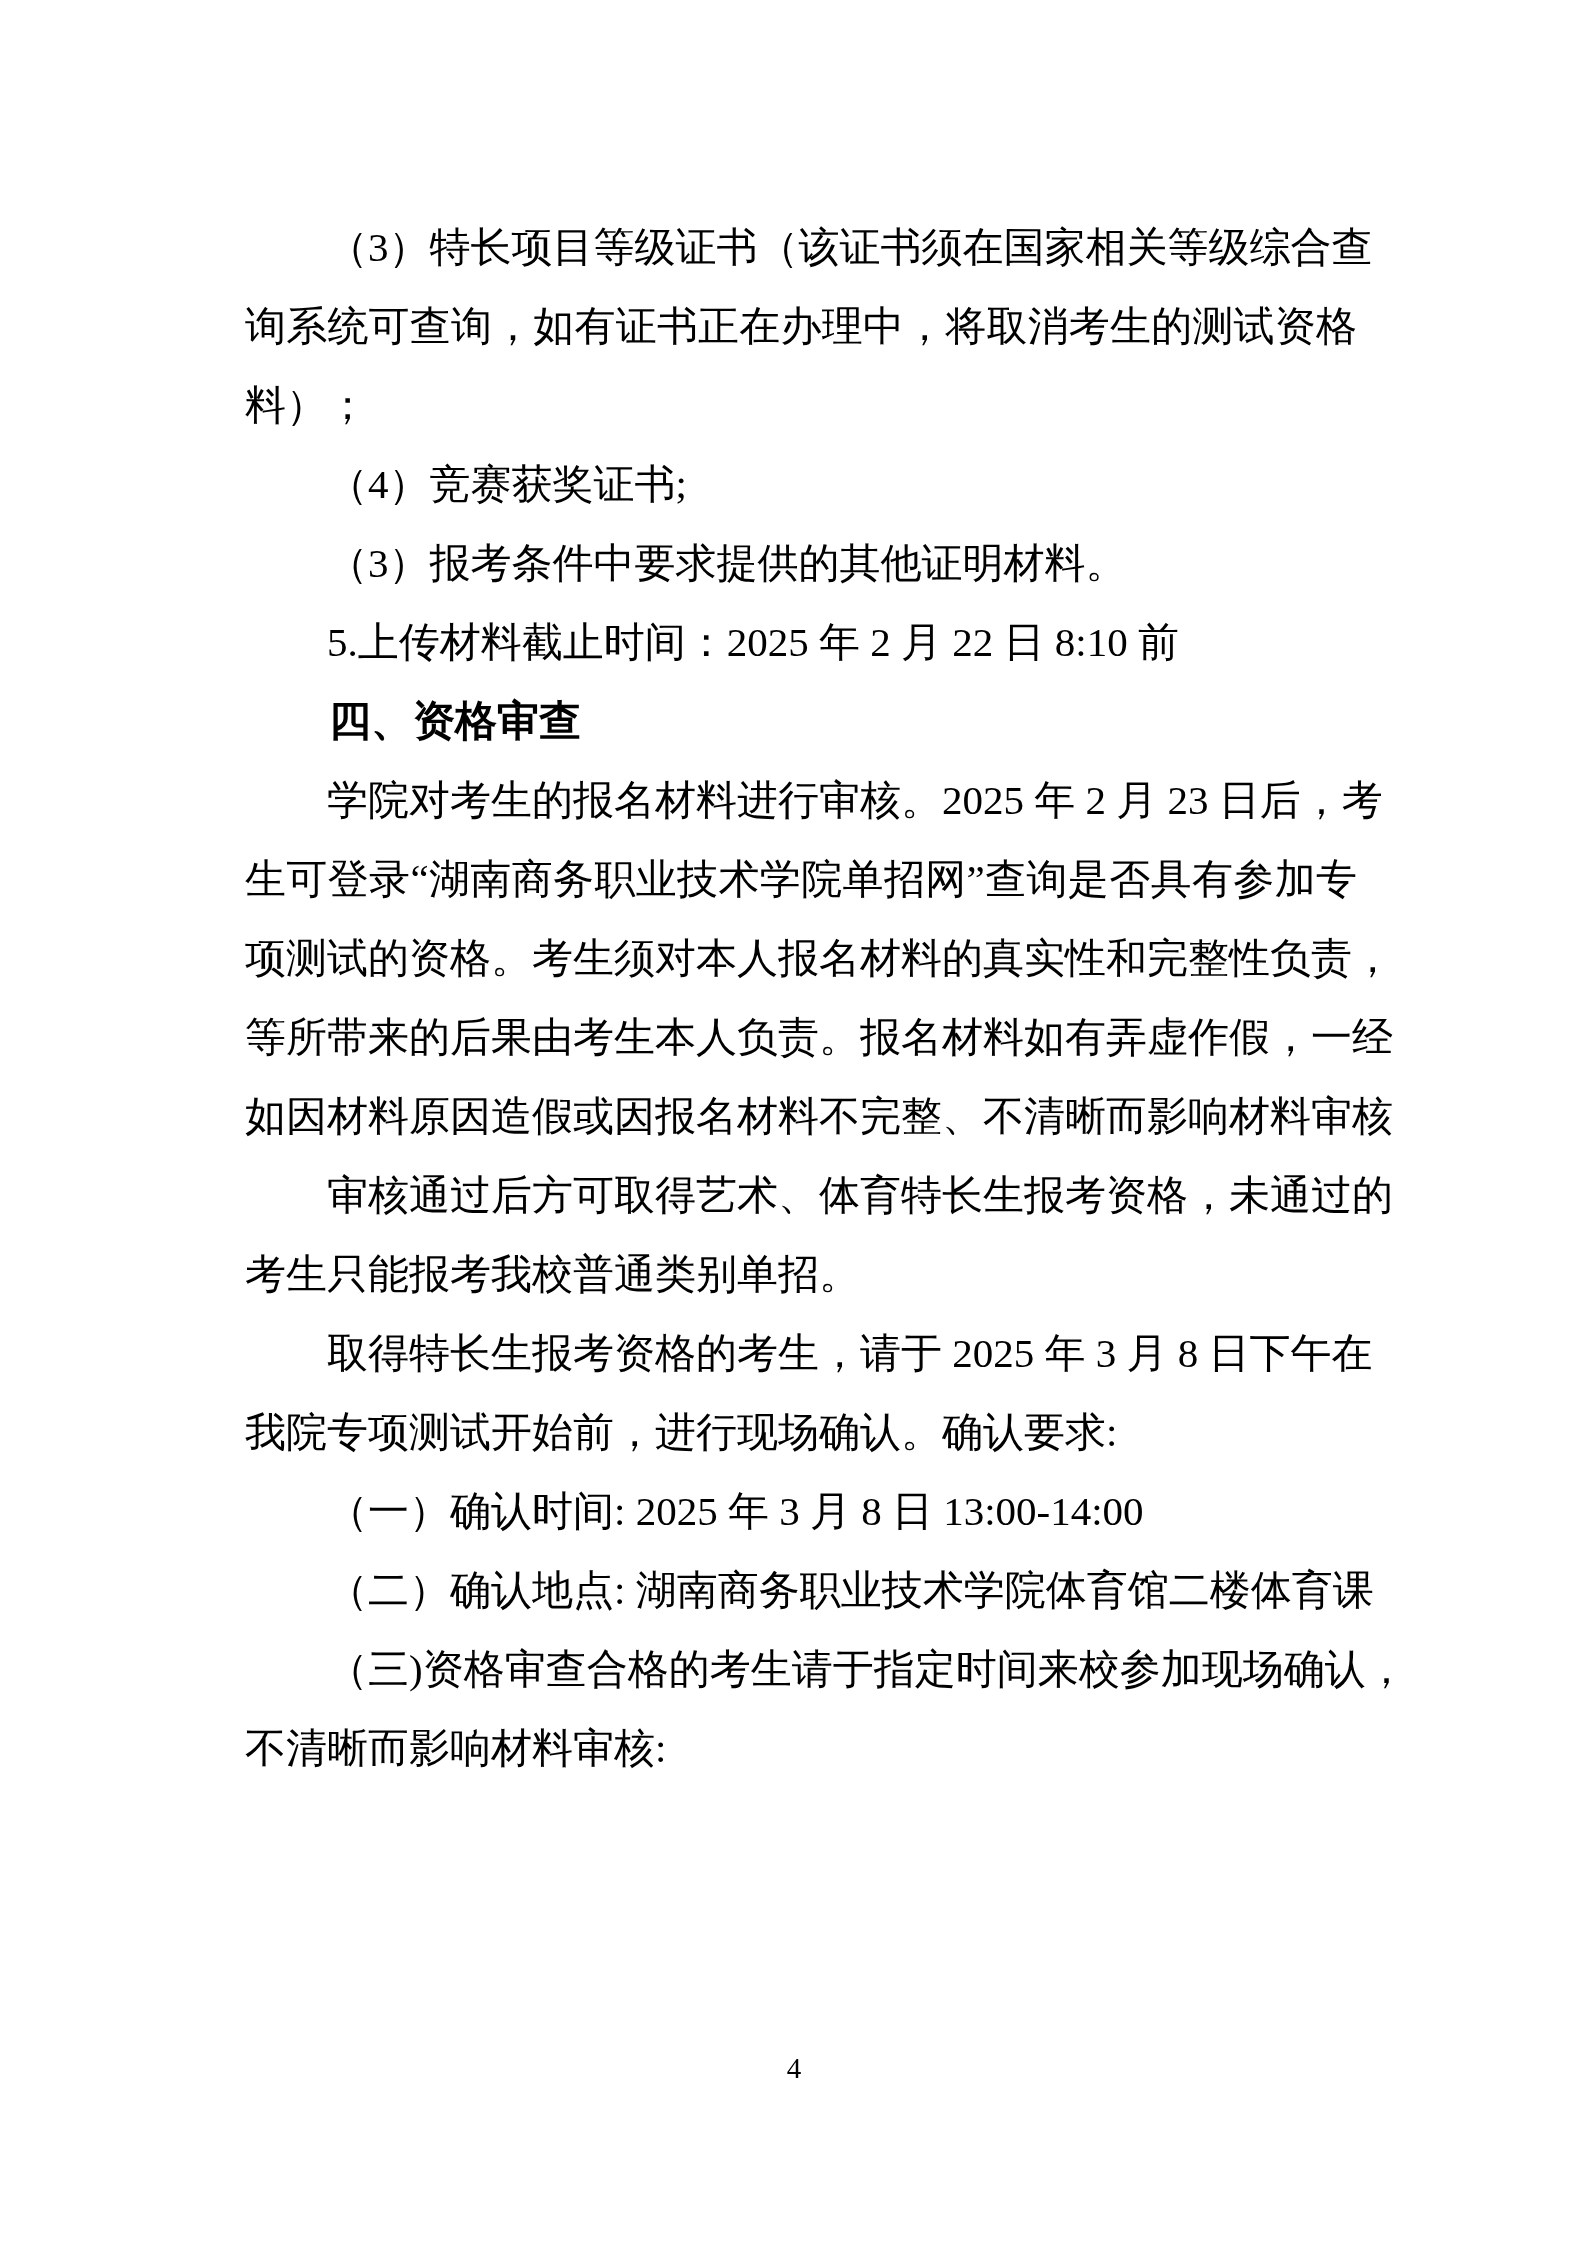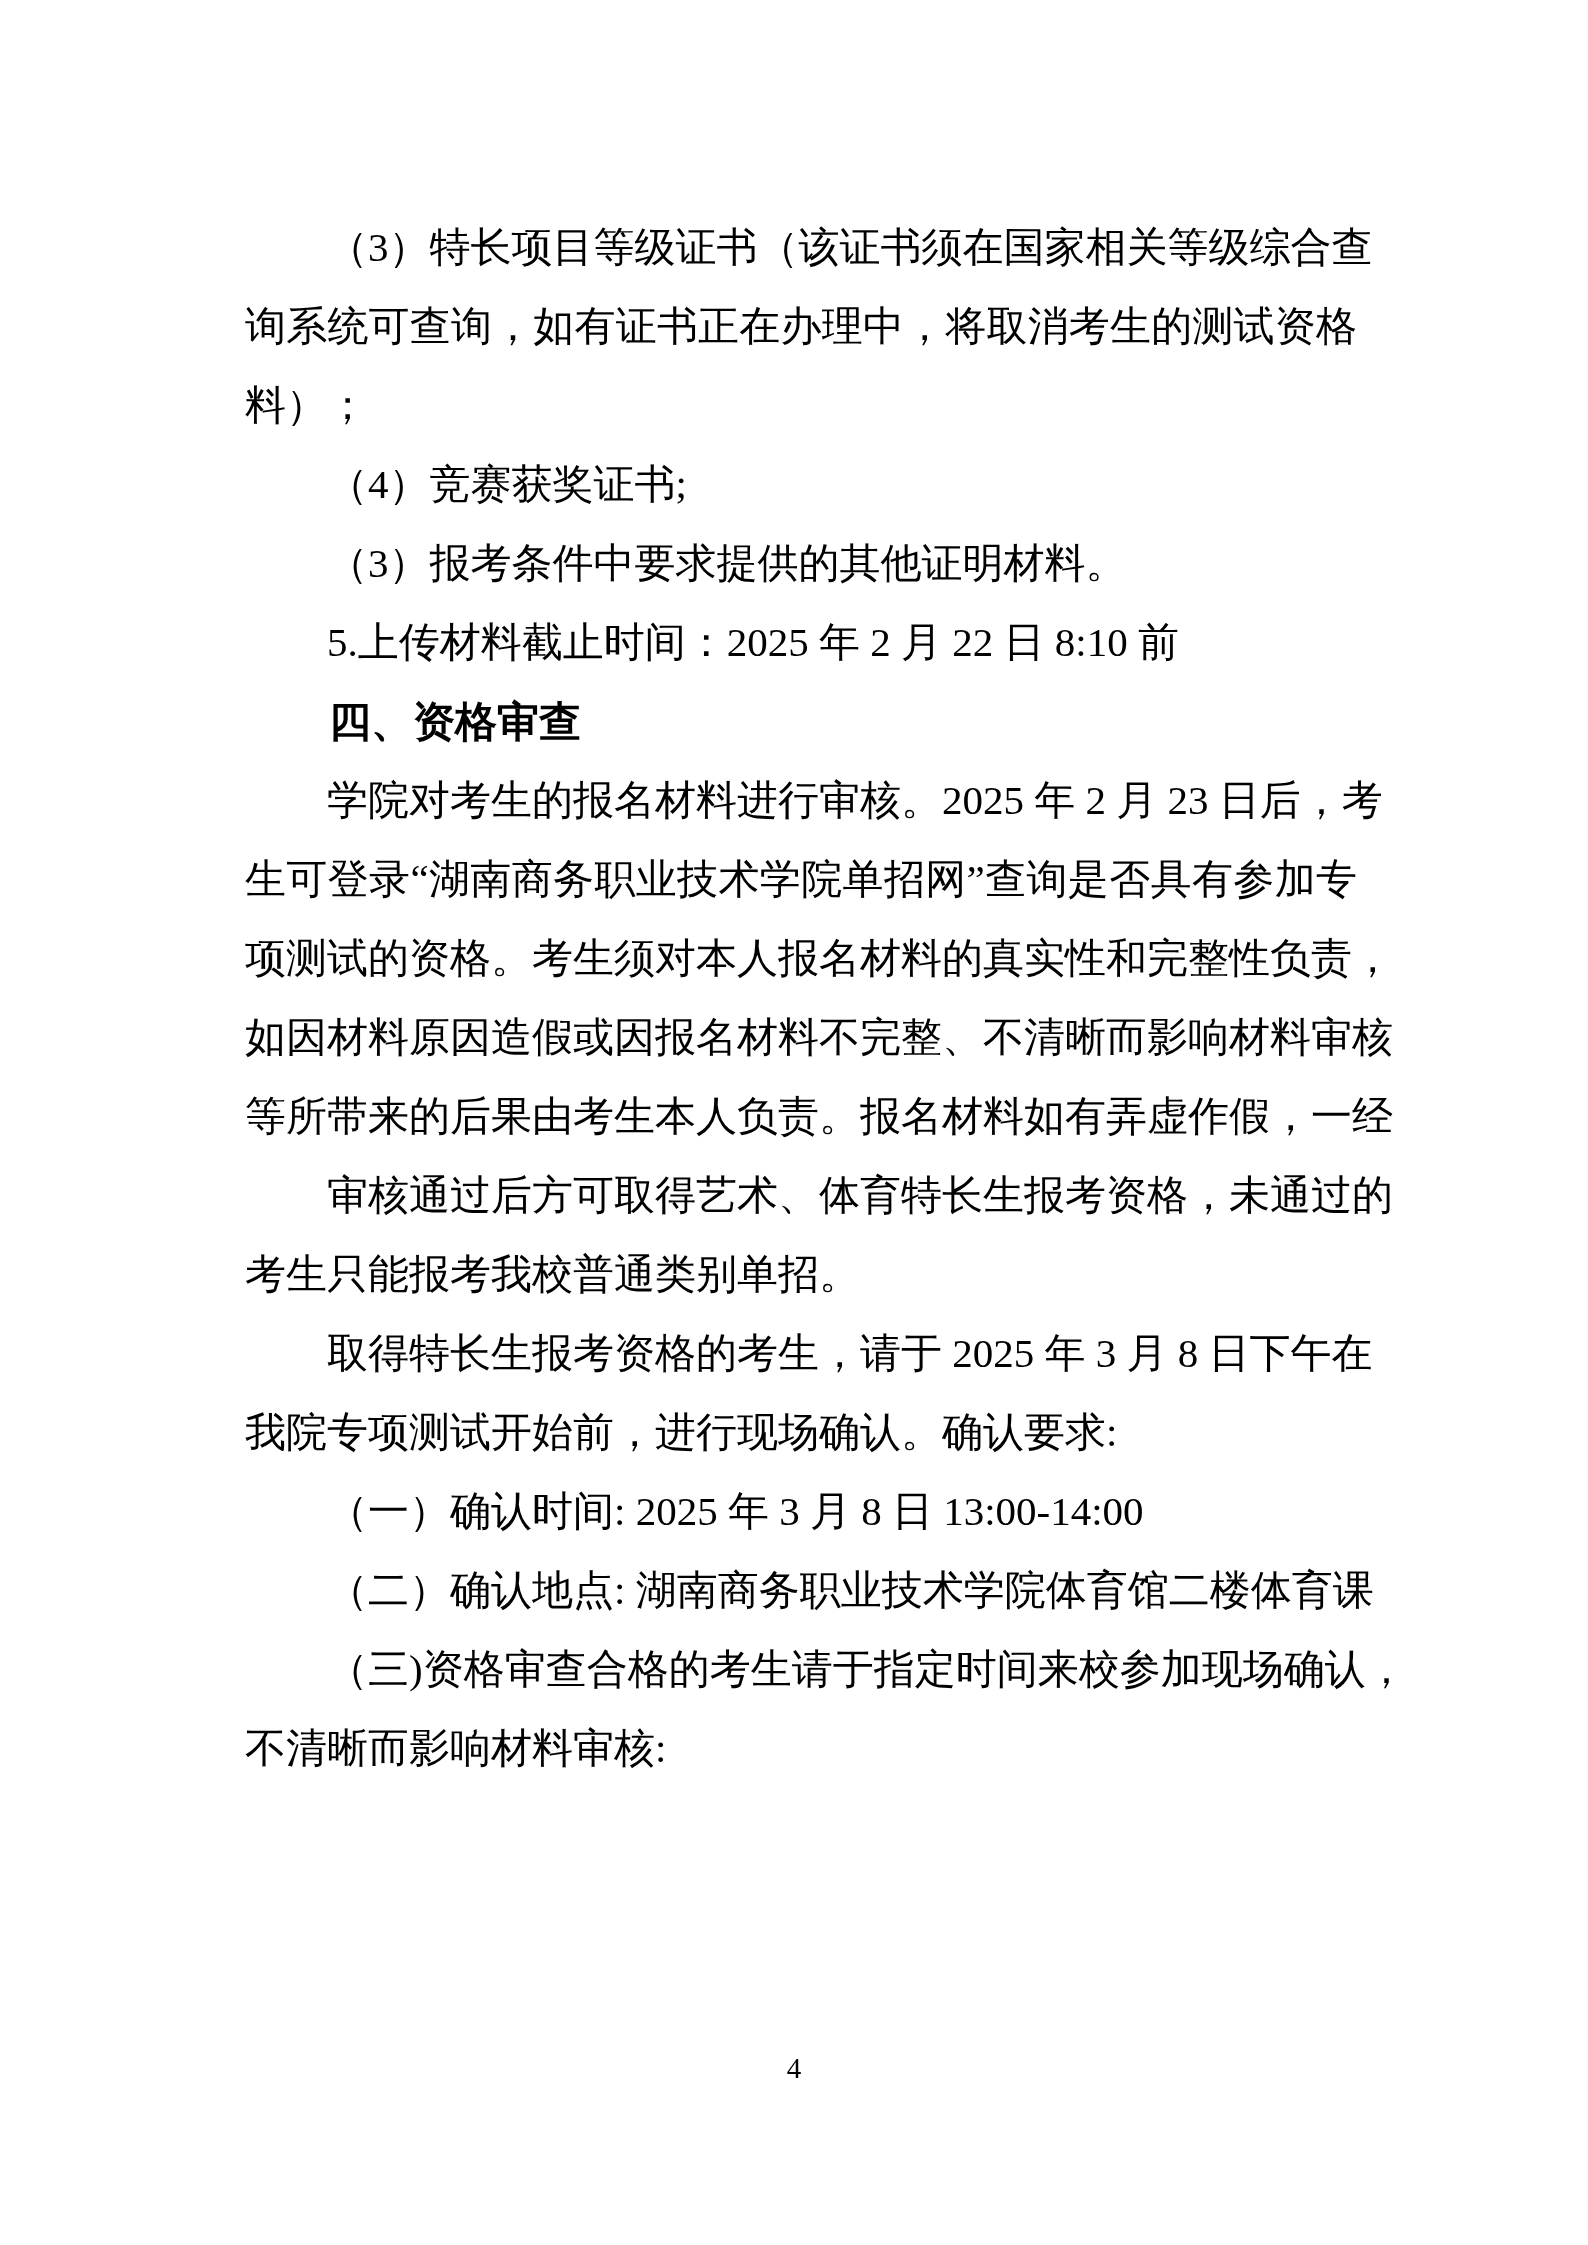--- a/index.html
+++ b/index.html
@@ -35,21 +35,21 @@
     font-family: "Liberation Serif", serif;
   }
   .indent {
     text-indent: 2em;
   }
   .fill {
     text-align: justify;
     text-align-last: justify;
   }
   .heading {
-    font-family: Liberation Sans, sans-serif;
+    font-family: Liberation Serif, serif;
     font-weight: bold;
     font-size: 42px;
   }
   .page-number {
     position: absolute;
     left: 0;
     top: 2048px;
     width: 1588px;
     height: 40px;
     line-height: 40px;
@@ -66,22 +66,22 @@
     <div class="line indent fill">（3）特长项目等级证书（该证书须在国家相关等级综合查</div>
     <div class="line fill">询系统可查询，如有证书正在办理中，将取消考生的测试资格</div>
     <div class="line">料）；</div>
     <div class="line indent">（4）竞赛获奖证书;</div>
     <div class="line indent">（3）报考条件中要求提供的其他证明材料。</div>
     <div class="line indent">5.上传材料截止时间：2025 年 2 月 22 日 8:10 前</div>
     <div class="line indent heading">四、资格审查</div>
     <div class="line indent fill">学院对考生的报名材料进行审核。2025 年 2 月 23 日后，考</div>
     <div class="line fill">生可登录“湖南商务职业技术学院单招网”查询是否具有参加专</div>
     <div class="line fill">项测试的资格。考生须对本人报名材料的真实性和完整性负责，</div>
+    <div class="line fill">等所带来的后果由考生本人负责。报名材料如有弄虚作假，一经</div>
     <div class="line fill">如因材料原因造假或因报名材料不完整、不清晰而影响材料审核</div>
-    <div class="line fill">等所带来的后果由考生本人负责。报名材料如有弄虚作假，一经</div>
     <div class="line indent fill">审核通过后方可取得艺术、体育特长生报考资格，未通过的</div>
     <div class="line">考生只能报考我校普通类别单招。</div>
     <div class="line indent fill">取得特长生报考资格的考生，请于 2025 年 3 月 8 日下午在</div>
     <div class="line">我院专项测试开始前，进行现场确认。确认要求:</div>
     <div class="line indent">（一）确认时间: 2025 年 3 月 8 日 13:00-14:00</div>
     <div class="line indent fill">（二）确认地点: 湖南商务职业技术学院体育馆二楼体育课</div>
     <div class="line indent fill">（三)资格审查合格的考生请于指定时间来校参加现场确认，</div>
     <div class="line">不清晰而影响材料审核:</div>
   </div>
   <div class="page-number">4</div>

